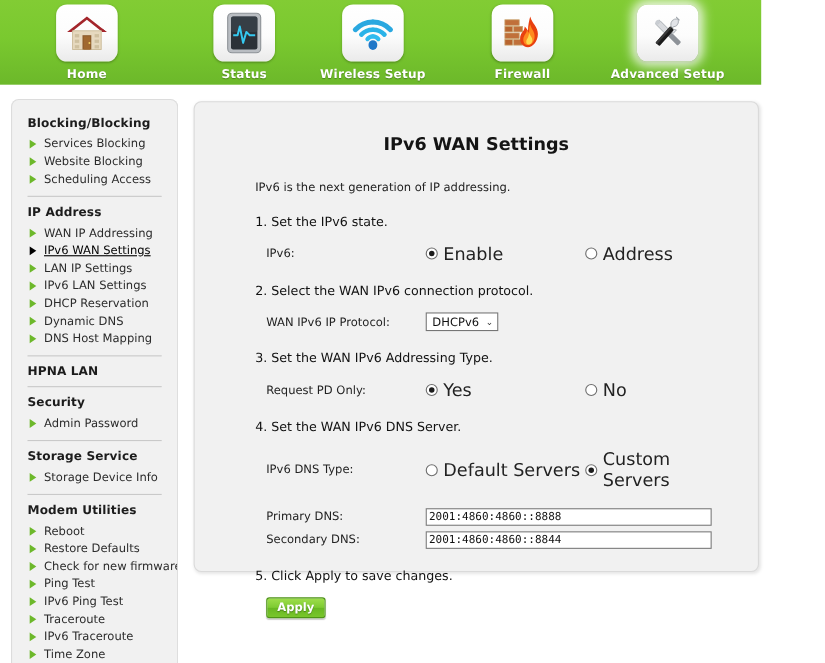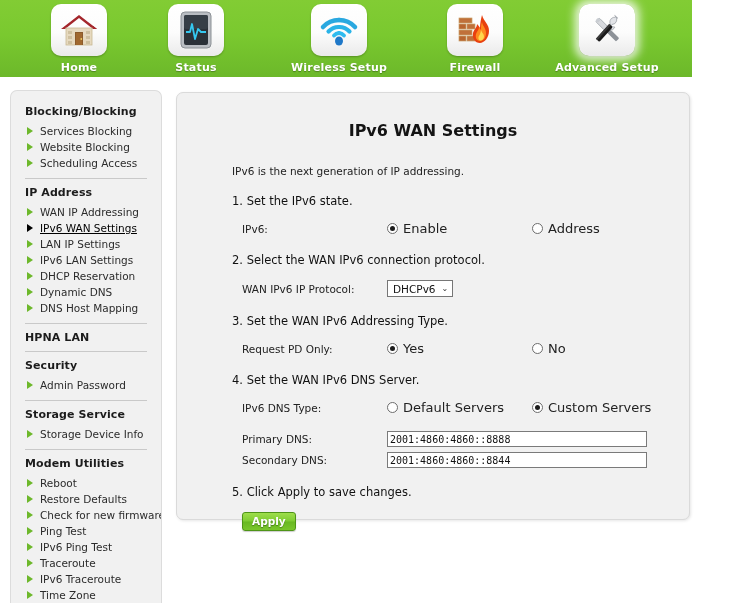--- a/index.html
+++ b/index.html
@@ -135,21 +135,21 @@
     font-size: 10.5px;
     color: #222;
   }
   .row-label { width: 145px; flex: 0 0 auto; }
 
   
   .radio-opt {
     display: flex;
     align-items: center;
     cursor: pointer;
-    font-size: 13px;
+    font-size: 16px;
     color: #222;
   }
   .radio-opt.col2 { width: 145px; flex: 0 0 auto; }
   .rdo {
     width: 11px; height: 11px;
     border-radius: 50%;
     border: 1px solid #6d6d6d;
     background: #ffffff;
     margin-right: 5px;
     position: relative;
@@ -229,21 +229,21 @@
         <rect x="8" y="24" width="4" height="3" fill="#cfc0a0"></rect>
         <rect x="8" y="29" width="4" height="3" fill="#cfc0a0"></rect>
         <rect x="26" y="19" width="4" height="3" fill="#cfc0a0"></rect>
         <rect x="26" y="24" width="4" height="3" fill="#cfc0a0"></rect>
         <rect x="26" y="29" width="4" height="3" fill="#cfc0a0"></rect>
       </svg>
     </div>
     <div class="navlabel">Home</div>
   </div>
 
-  <div class="navitem" style="left:136px;">
+  <div class="navitem" style="left:162px;">
     <div class="navicon-wrap">
       <svg width="34" height="38" viewBox="0 0 34 38">
         <rect x="2" y="1" width="30" height="36" rx="4" fill="#b9bdc2" stroke="#8c9196" stroke-width="1"></rect>
         <rect x="5" y="4" width="24" height="30" rx="2" fill="#2b3138"></rect>
         <rect x="5" y="4" width="24" height="14" rx="2" fill="#3c444d" opacity="0.7"></rect>
         <polyline points="7,21 11,21 13,13 16,28 19,18 22,21 27,21" fill="none" stroke="#35c8f0" stroke-width="1.8" stroke-linejoin="round"></polyline>
       </svg>
     </div>
     <div class="navlabel">Status</div>
   </div>

